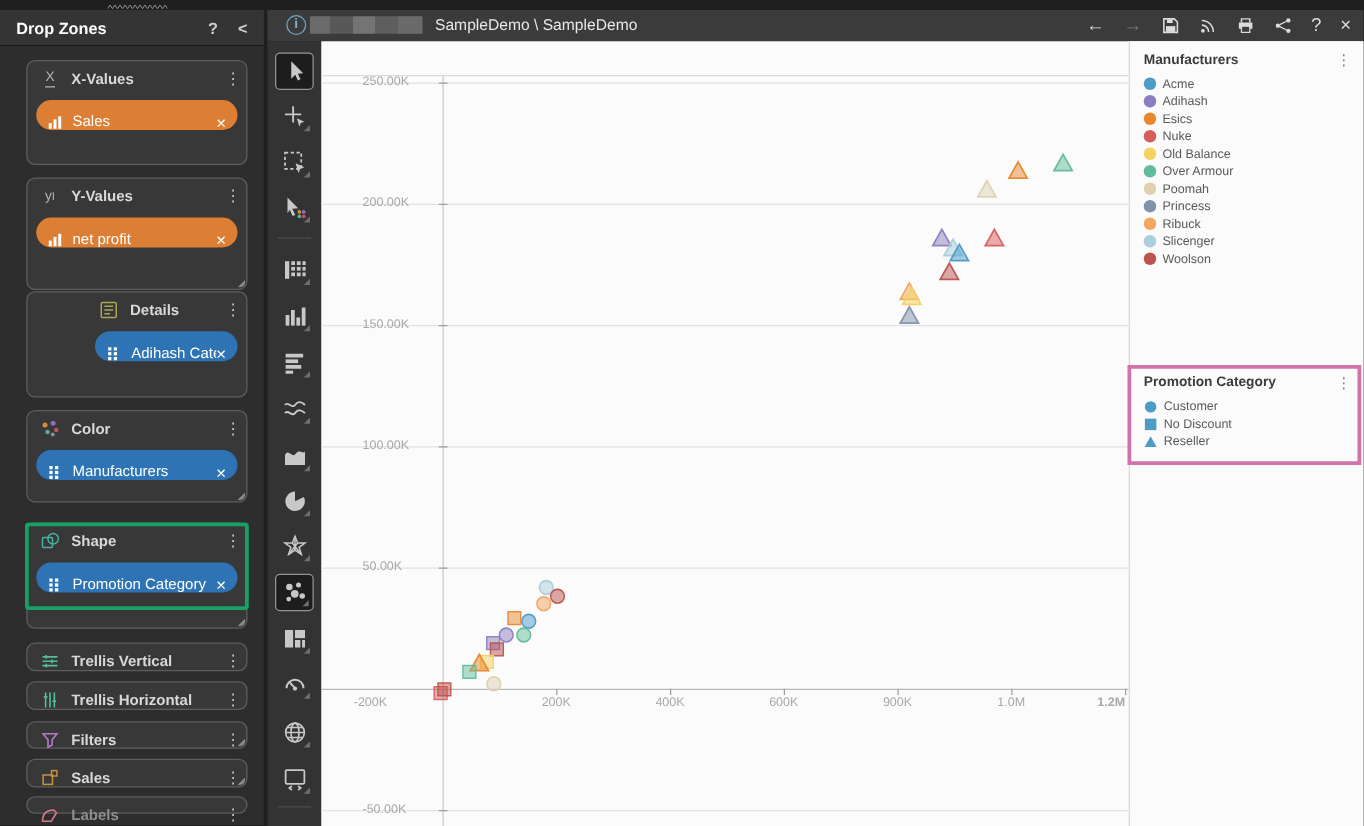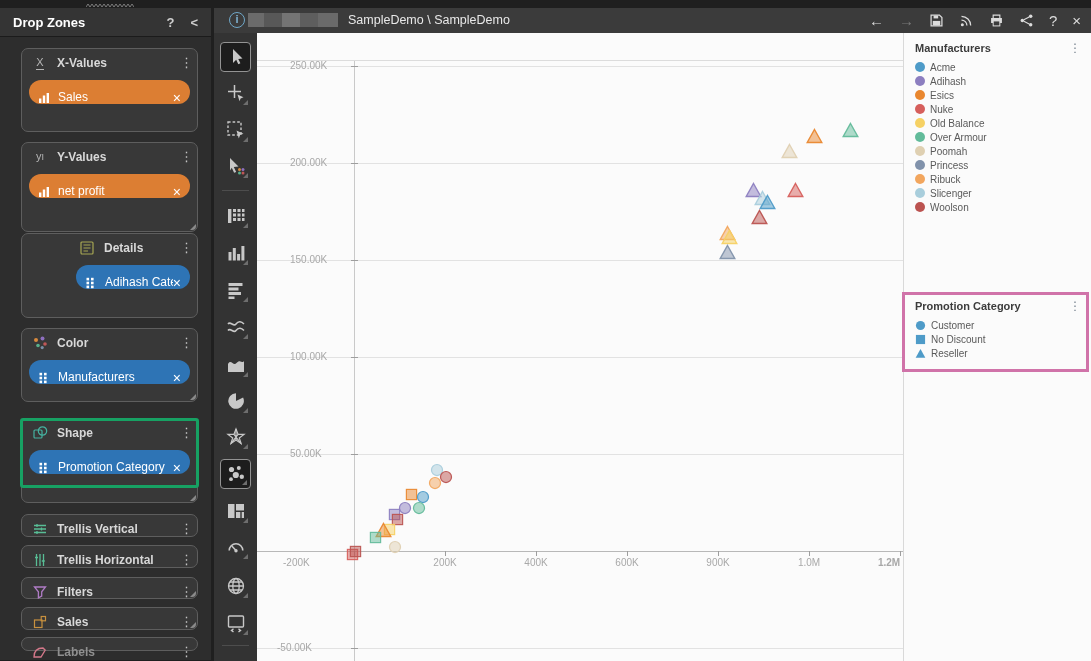--- a/index.html
+++ b/index.html
@@ -435,21 +435,21 @@
         <div class="lbl-y" style="left: 33px; top: 27px;">250.00K</div>
         <div class="tick-y" style="left: 94px; top: 130px;"></div>
         <div class="lbl-y" style="left: 33px; top: 124px;">200.00K</div>
         <div class="tick-y" style="left: 94px; top: 227px;"></div>
         <div class="lbl-y" style="left: 33px; top: 221px;">150.00K</div>
         <div class="tick-y" style="left: 94px; top: 324px;"></div>
         <div class="lbl-y" style="left: 33px; top: 318px;">100.00K</div>
         <div class="tick-y" style="left: 94px; top: 421px;"></div>
         <div class="lbl-y" style="left: 33px; top: 415px;">50.00K</div>
         <div class="tick-y" style="left: 94px; top: 615px;"></div>
-        <div class="lbl-y" style="left: 20px; top: 609px;">-50.00K</div>
+        <div class="lbl-y" style="left: 33px; top: 609px;">-50.00K</div>
         <div class="tick-x" style="left: 97px; top: 518px;"></div>
         <div class="tick-x" style="left: 188px; top: 518px;"></div>
         <div class="tick-x" style="left: 279px; top: 518px;"></div>
         <div class="tick-x" style="left: 370px; top: 518px;"></div>
         <div class="tick-x" style="left: 461px; top: 518px;"></div>
         <div class="tick-x" style="left: 552px; top: 518px;"></div>
         <div class="tick-x" style="left: 643px; top: 518px;"></div>
         <div class="lbl-x" style="top: 524px; left: 2px; margin-left: 24px;">-200K</div>
         <div class="lbl-x" style="top: 524px; left: 188px; transform: translateX(-50%);">200K</div>
         <div class="lbl-x" style="top: 524px; left: 279px; transform: translateX(-50%);">400K</div>

